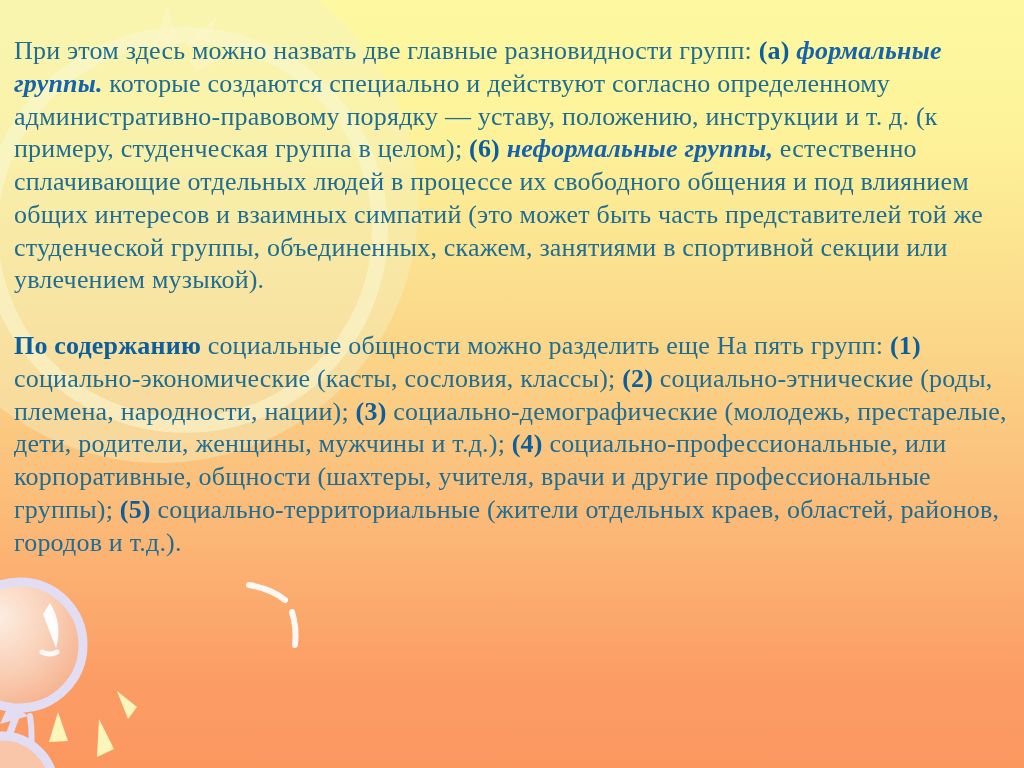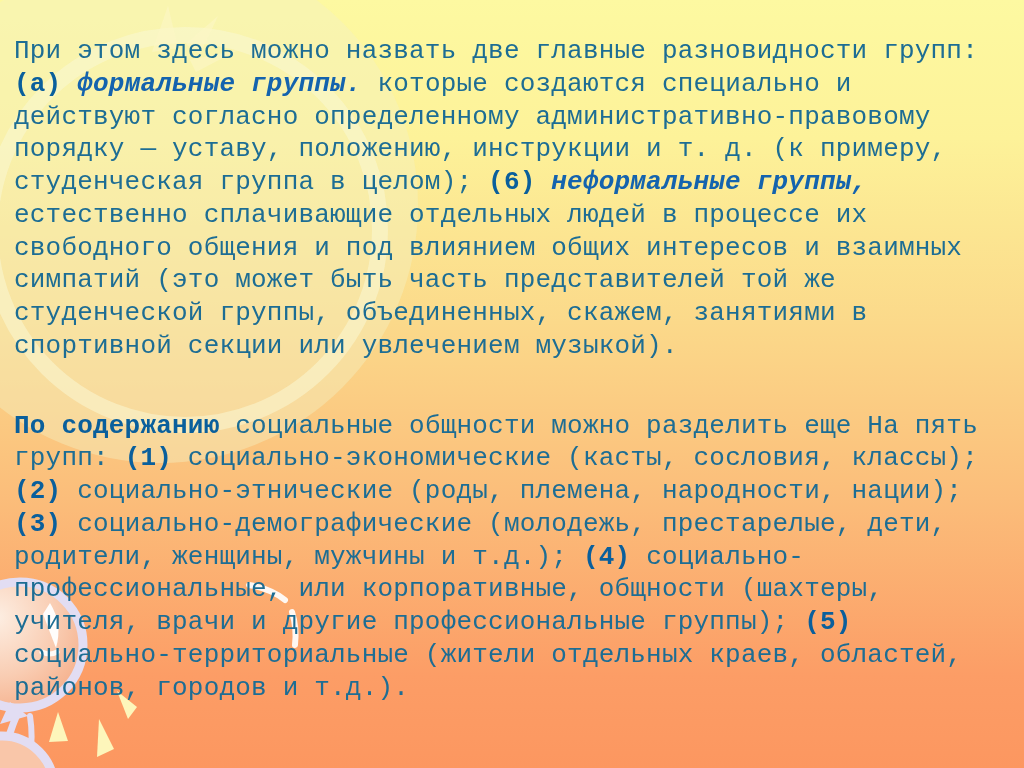--- a/index.html
+++ b/index.html
@@ -1,36 +1,36 @@
 <!DOCTYPE html>
 <html><head>
 <meta charset="utf-8">
 <style>
   html, body { margin: 0; padding: 0; background: #444; }
   .slide {
     position: relative;
     width: 1024px; height: 768px;
     overflow: hidden;
     background: linear-gradient(180deg, #fdf9a1 0%, #fdf299 18%, #fbd98a 42%, #fbbd7a 65%, #fc9d66 88%, #fc9760 100%);
-    font-family: Liberation Mono, monospace;
+    font-family: Liberation Serif, serif;
   }
   .deco {
     position: absolute; top: 0; left: 0;
     pointer-events: none;
   }
   .text-block {
     position: absolute;
     top: 35px; left: 14px; right: 16px;
     font-size: 26px;
     line-height: 1.26;
     color: #1d6d94;
     letter-spacing: 0.2px;
   }
   .text-block p { margin: 0; }
-  .text-block p + p { margin-top: 47px; }
+  .text-block p + p { margin-top: 33px; }
   .seg-regular { color: #1d6d94; }
   .seg-bold { color: #0a5f9c; font-weight: 700; }
   .seg-bold-italic { color: #1463ae; font-weight: 700; font-style: italic; }
 </style>
 </head>
 <body>
 
 <div class="slide">
 
   <svg class="deco" width="1024" height="768" viewBox="0 0 1024 768" aria-hidden="true">

